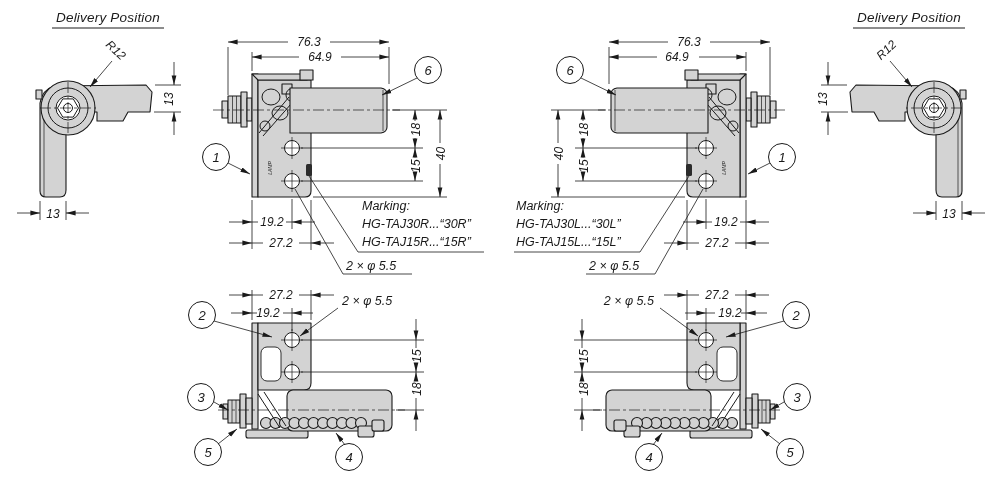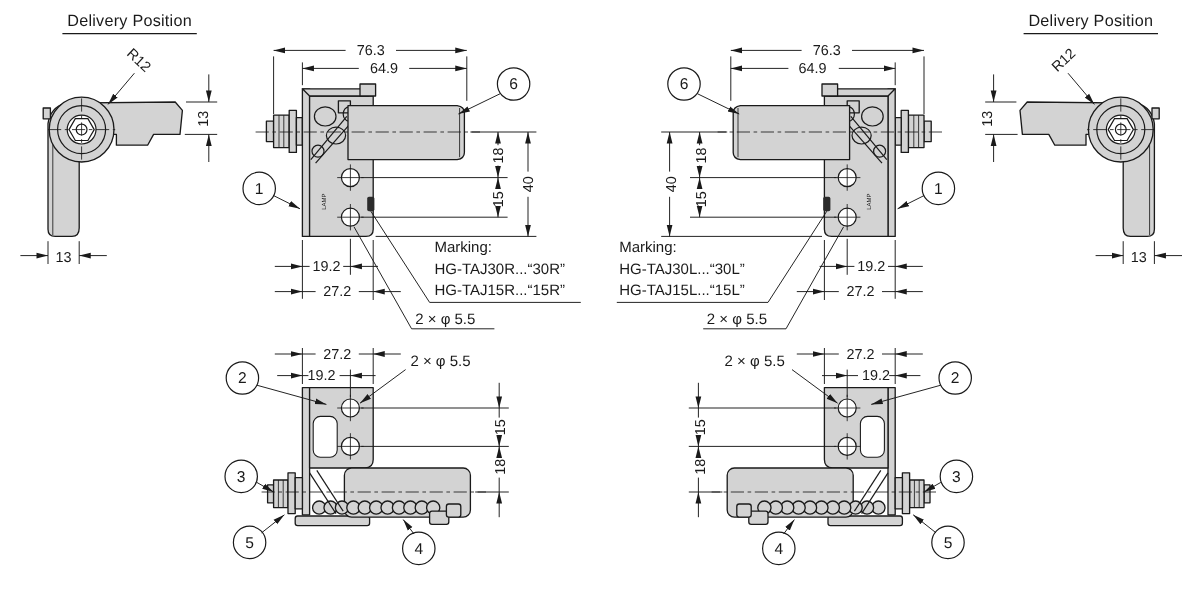--- a/index.html
+++ b/index.html
@@ -1,16 +1,16 @@
 <!DOCTYPE html>
 <html><head>
 <meta charset="utf-8">
 <style>
   html,body{margin:0;padding:0;background:#fff;}
-  #stage{position:relative;width:1000px;height:493px;background:#ffffff;overflow:hidden;}
+  #stage{position:relative;width:1000px;height:493px;background:#ffffff;overflow:hidden;font-style:italic;}
   svg{display:block;}
   text{font-family:"Liberation Sans",sans-serif;fill:#1a1a1a;}
   .t12{font-size:12px;}
   .t125{font-size:12.5px;}
   .t13{font-size:13px;}
   .ttl{font-size:13.5px;letter-spacing:.2px;}
   .tb{font-size:5px;}
   .mid{text-anchor:middle;}
   .end{text-anchor:end;}
   .o{stroke:#1a1a1a;stroke-width:1.1;fill:#d3d3d3;stroke-linejoin:round;}

